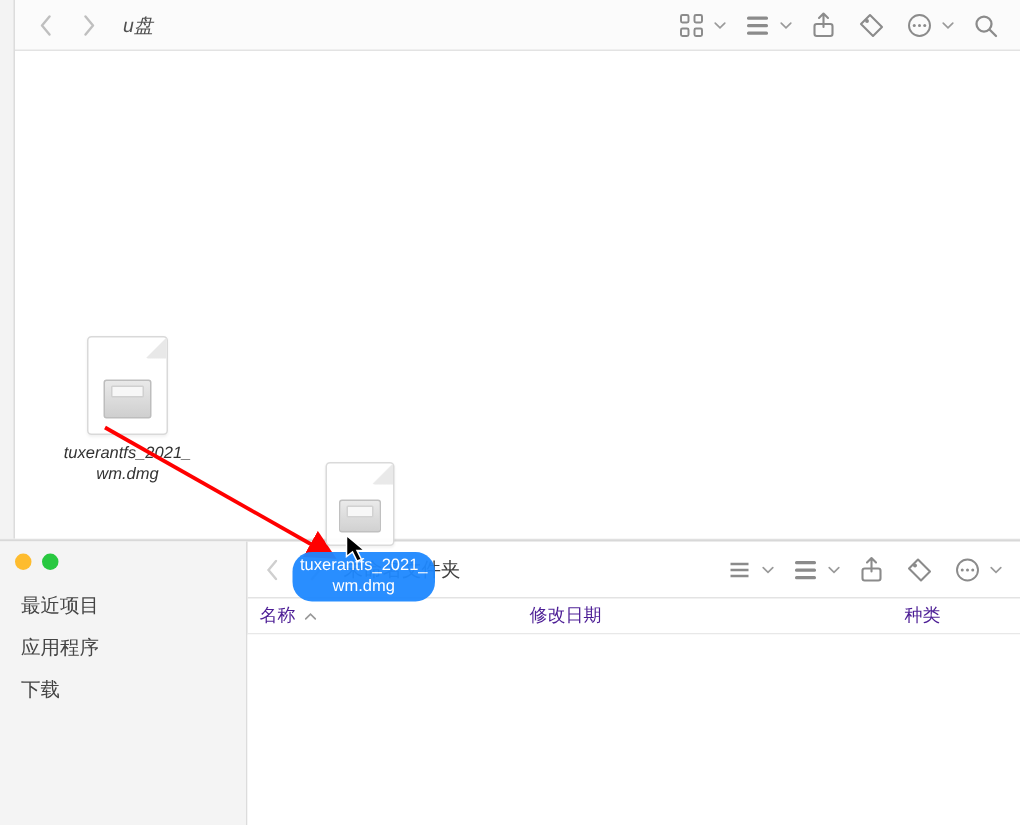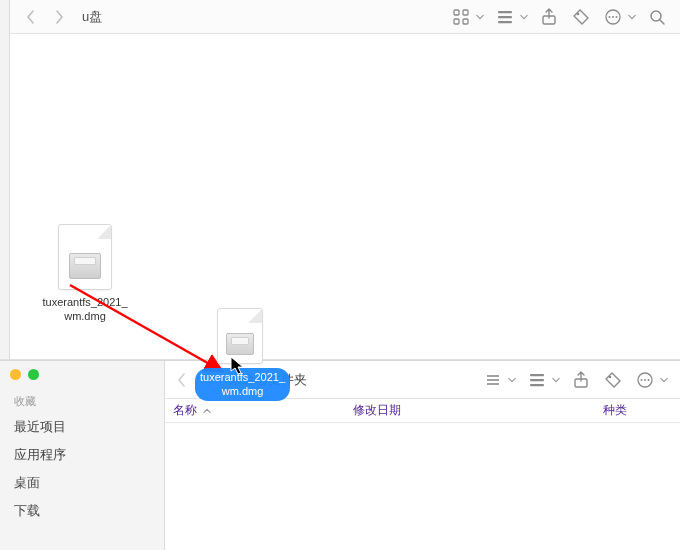--- a/index.html
+++ b/index.html
@@ -15,20 +15,21 @@
     }
     
     .win1 {
       position: absolute;
       top: 0; left: 0;
       width: 680px;
       height: 360px;
       background: #fff;
       display: flex;
       border-bottom: 1px solid #e0e0e0;
+      font-style: italic;
     }
     .win1-sidebar {
       width: 10px;
       background: #f3f3f3;
       border-right: 1px solid #dcdcdc;
     }
     .win1-main {
       flex: 1;
       display: flex;
       flex-direction: column;
@@ -324,24 +325,22 @@
 <svg class="cursor" width="16" height="20" viewBox="0 0 16 20">
   <path d="M1 1 L1 15 L5 12 L8 18 L11 17 L8 11 L13 11 Z" fill="#000" stroke="#fff" stroke-width="1"></path>
 </svg>
 
 <div class="win2">
   <div class="win2-sidebar">
     <div class="traffic">
       <div class="light y"></div>
       <div class="light g"></div>
     </div>
-    <div class="sb-section">收藏</div>
     <div class="sb-item">最近项目</div>
     <div class="sb-item">应用程序</div>
-    <div class="sb-item">桌面</div>
     <div class="sb-item">下载</div>
   </div>
 
   <div class="win2-main">
     <div class="win2-toolbar">
       <div class="nav-btn dimmed">
         <svg viewBox="0 0 10 14">
             <path d="M7 1 L2 7 L7 13" fill="none" stroke="currentColor" stroke-width="1.6" stroke-linecap="round"></path>
           </svg>
       </div>

